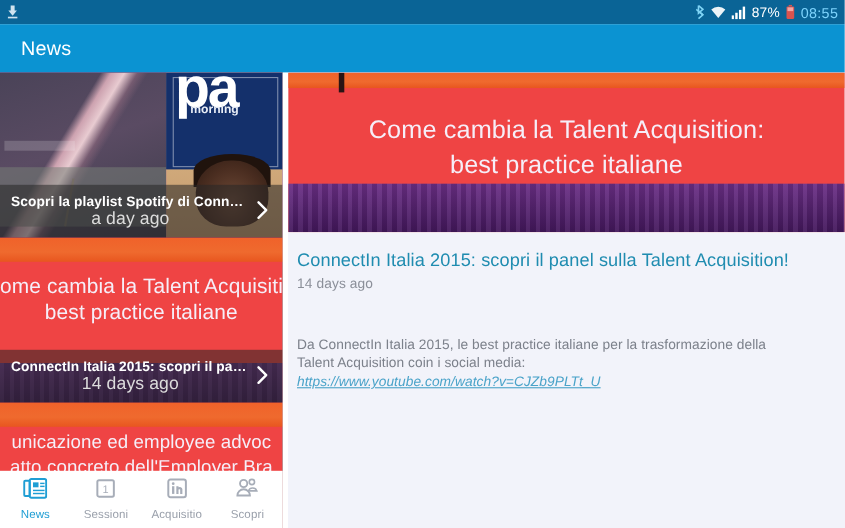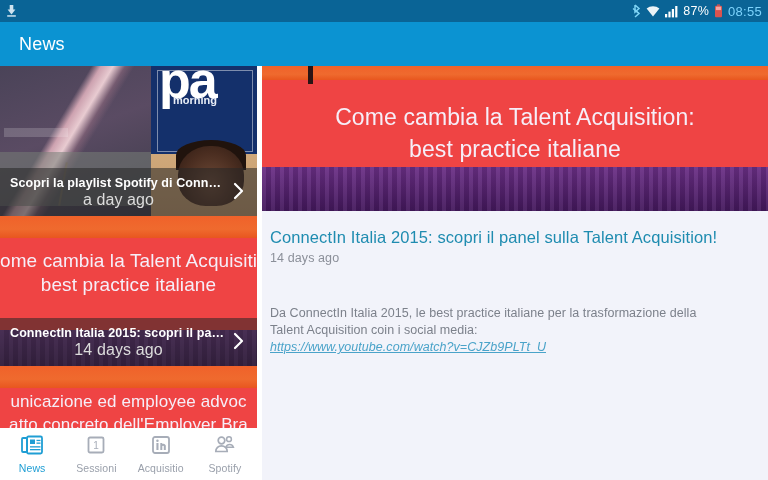--- a/index.html
+++ b/index.html
@@ -361,19 +361,19 @@
 
       <div class="navitem">
         <span>
           <svg width="22" height="20" viewBox="0 0 22 20">
             <circle cx="7.5" cy="5.5" r="3.3" fill="none" stroke="#a7adb8" stroke-width="1.7"></circle>
             <path d="M1.8 16.5 A5.7 5.7 0 0 1 13.2 16.5 Z" fill="none" stroke="#a7adb8" stroke-width="1.7"></path>
             <circle cx="15" cy="4.2" r="2.4" fill="none" stroke="#a7adb8" stroke-width="1.5"></circle>
             <path d="M11.9 12.2 A4 4 0 0 1 19.4 12.2 Z" fill="none" stroke="#a7adb8" stroke-width="1.5"></path>
           </svg>
         </span>
-        <span class="nav-label">Spotify</span>
+        <span class="nav-label">Scopri</span>
       </div>
 
     </div>
 
   </div>
 </div>
 
 </body></html>

